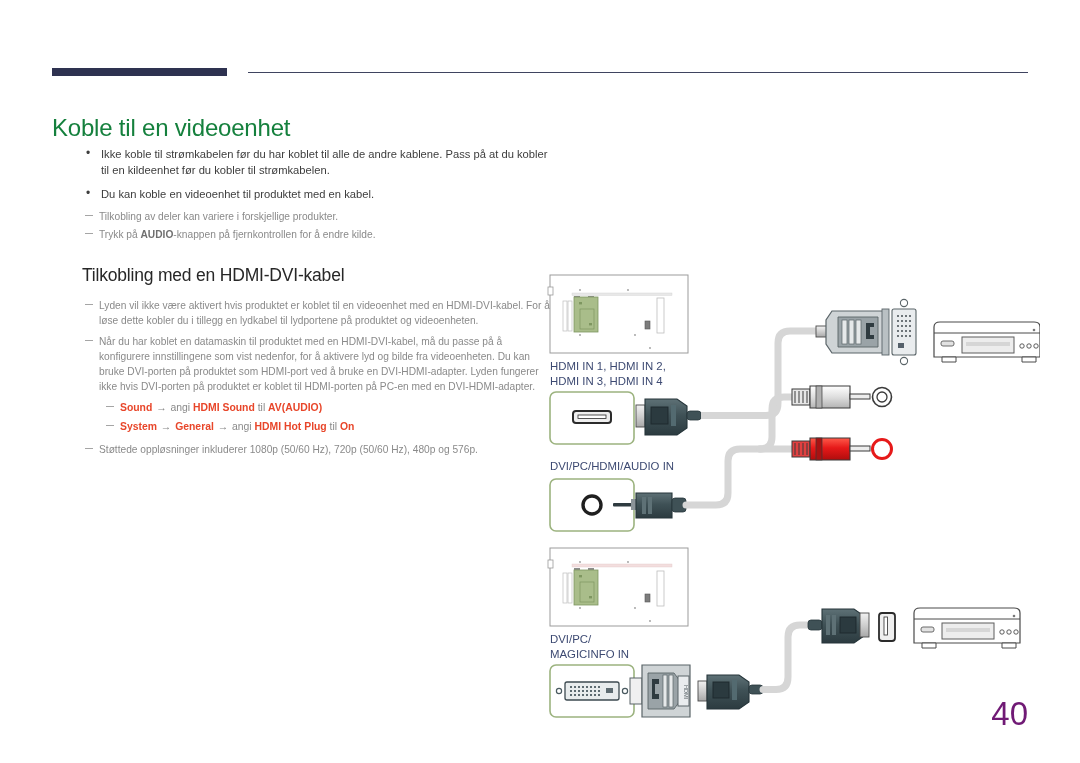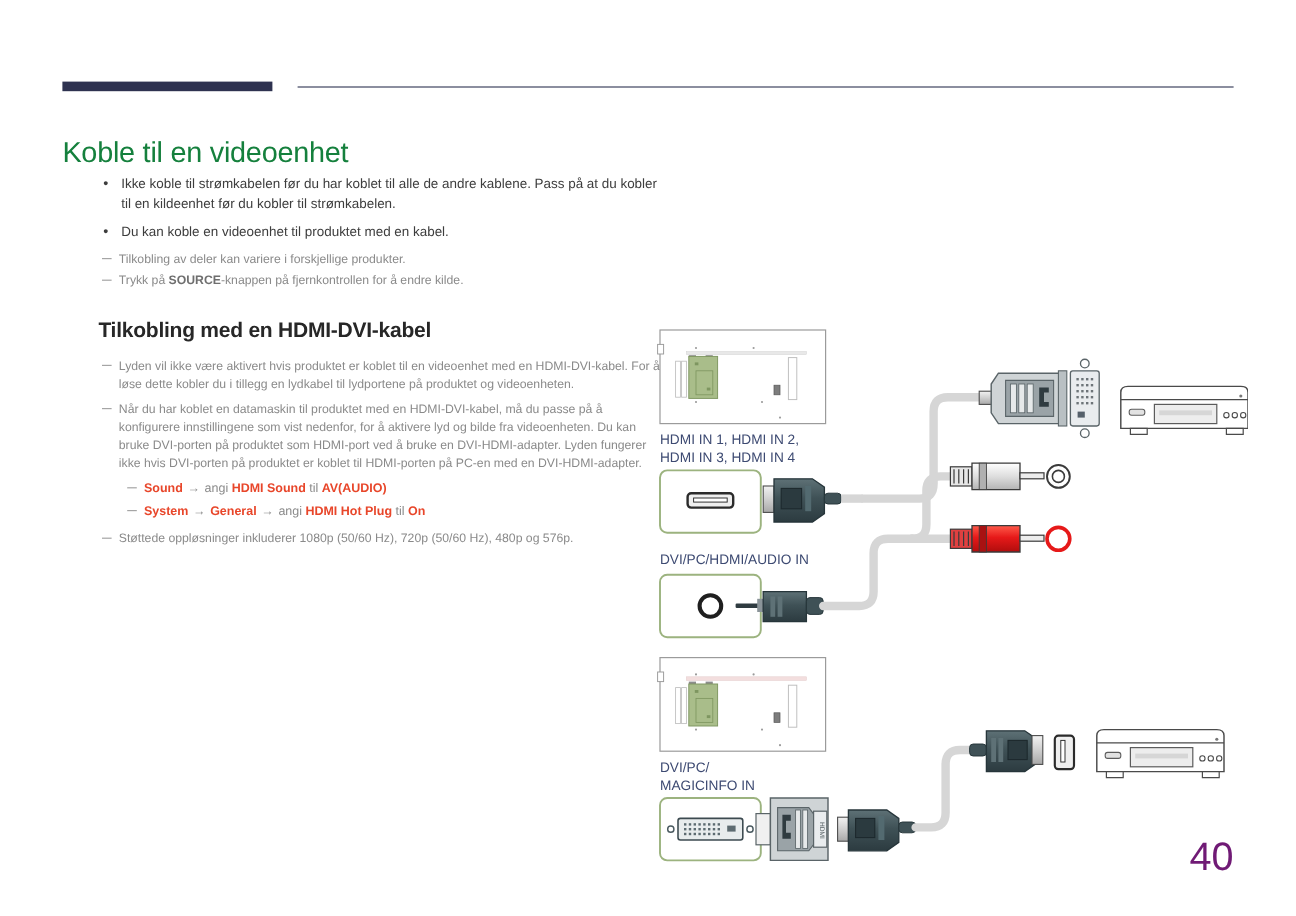--- a/index.html
+++ b/index.html
@@ -41,21 +41,21 @@
     position:relative; padding-left:17px;
     font-size:10.2px; line-height:15px; color:#8a8a8a; margin-bottom:3px;
   }
   .note::before {
     content:""; position:absolute; left:3px; top:6px; width:8px; height:1.4px; background:#a5a5a5;
   }
   .note b { font-weight:700; color:#6f6f6f; }
 
   #sub-title {
     margin-top:23px; margin-bottom:12px;
-    font-size:17.5px; font-weight:700; color:#272727; letter-spacing:-0.2px;
+    font-size:17.5px; font-weight:400; color:#272727; letter-spacing:-0.2px;
   }
 
   .note.para { margin-bottom:6px; }
 
   .note.indent { margin-left:21px; margin-bottom:4px; font-size:10.4px; }
   .note.indent::before { top:6px; }
   .hl { color:#e8462a; font-weight:700; }
   .arrow { color:#8a8a8a; padding:0 1px; }
 
   
@@ -82,21 +82,21 @@
 
   <ul class="bullets">
     <li>Ikke koble til strømkabelen før du har koblet til alle de andre kablene. Pass på at du kobler til en kildeenhet før du kobler til strømkabelen.</li>
     <li>Du kan koble en videoenhet til produktet med en kabel.</li>
   </ul>
 
   <div class="note">
     <span>Tilkobling av deler kan variere i forskjellige produkter.</span>
   </div>
   <div class="note">
-    <span>Trykk på </span><b>SOURCE</b><span>-knappen på fjernkontrollen for å endre kilde.</span>
+    <span>Trykk på </span><b>AUDIO</b><span>-knappen på fjernkontrollen for å endre kilde.</span>
   </div>
 
   <h2 id="sub-title">Tilkobling med en HDMI-DVI-kabel</h2>
 
   <div class="note para">Lyden vil ikke være aktivert hvis produktet er koblet til en videoenhet med en HDMI-DVI-kabel. For å løse dette kobler du i tillegg en lydkabel til lydportene på produktet og videoenheten.</div>
   <div class="note para">Når du har koblet en datamaskin til produktet med en HDMI-DVI-kabel, må du passe på å konfigurere innstillingene som vist nedenfor, for å aktivere lyd og bilde fra videoenheten. Du kan bruke DVI-porten på produktet som HDMI-port ved å bruke en DVI-HDMI-adapter. Lyden fungerer ikke hvis DVI-porten på produktet er koblet til HDMI-porten på PC-en med en DVI-HDMI-adapter.</div>
 
   <div class="note indent" id="srow0"><span class="hl">Sound</span><span class="arrow"> → </span><span>angi </span><span class="hl">HDMI Sound</span><span> til </span><span class="hl">AV(AUDIO)</span></div>
   <div class="note indent" id="srow2"><span class="hl">System</span><span class="arrow"> → </span><span class="hl">General</span><span class="arrow"> → </span><span>angi </span><span class="hl">HDMI Hot Plug</span><span> til </span><span class="hl">On</span></div>
 

